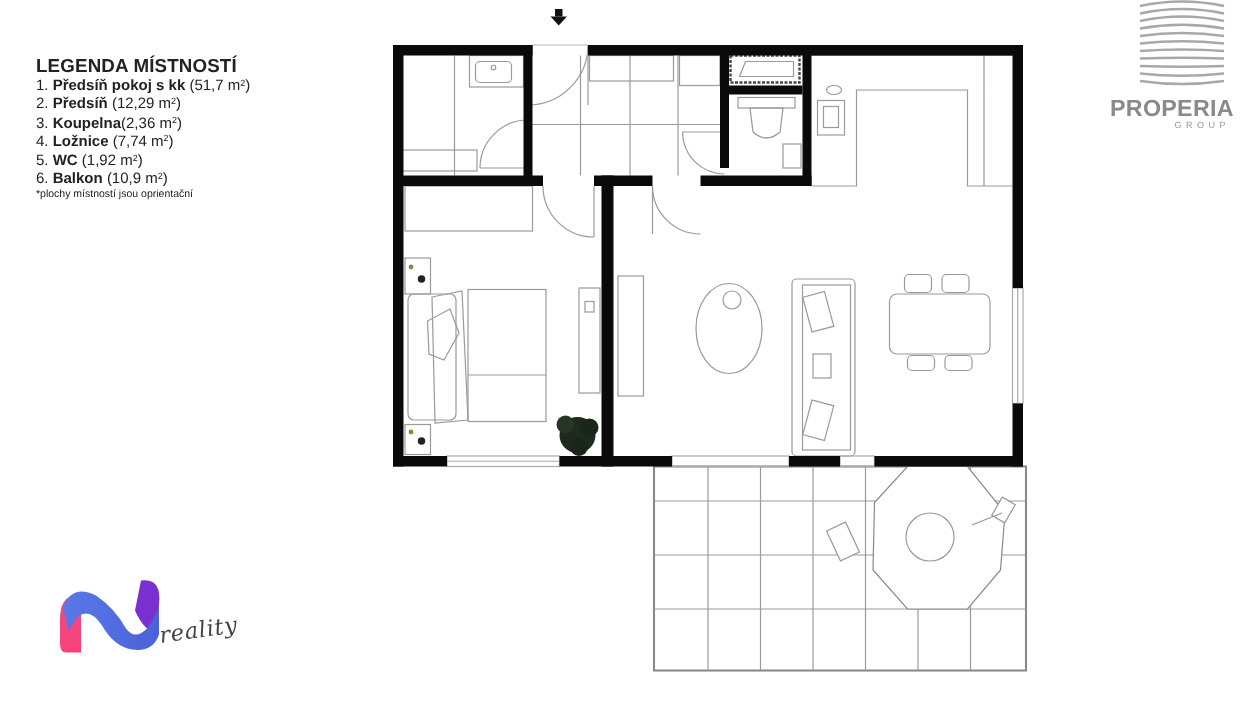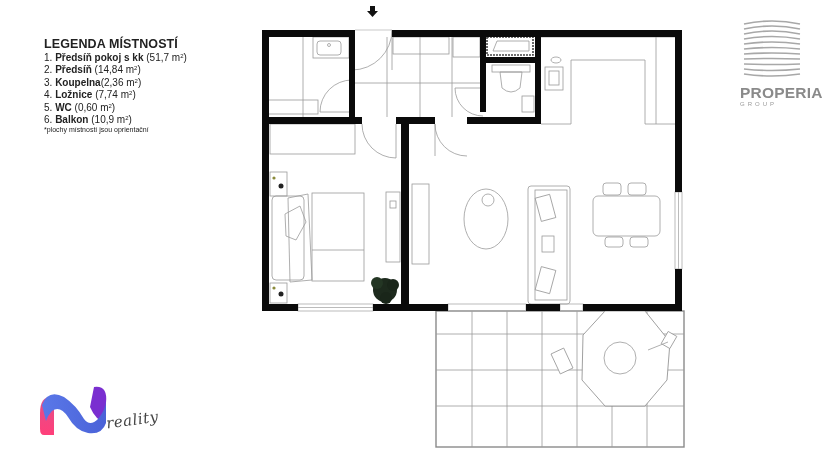--- a/index.html
+++ b/index.html
@@ -1,39 +1,39 @@
 <!DOCTYPE html>
 <html><head>
 <meta charset="utf-8">
 <style>
   html,body{margin:0;padding:0;background:#fff;}
   body{width:832px;height:468px;position:relative;overflow:hidden;font-family:"DejaVu Sans",sans-serif;}
-  .legend{position:absolute;left:44px;top:37px;color:#222;}
+  .legend{position:absolute;left:24px;top:37px;color:#222;}
   .legend-title{font-family:"Liberation Sans",sans-serif;font-weight:bold;font-size:12.5px;letter-spacing:0.1px;margin-bottom:1px;}
   .legend-item{font-family:"Liberation Sans",sans-serif;font-size:10px;line-height:12.4px;white-space:nowrap;}
   .legend-item b{font-weight:bold;}
   .legend-note{font-family:"Liberation Sans",sans-serif;font-size:7px;line-height:10px;margin-top:-1px;}
   sup{font-size:6px;vertical-align:3px;line-height:0;}
   .plan{position:absolute;left:0;top:0;}
-  .brand{position:absolute;left:740px;top:20px;width:80px;text-align:left;}
+  .brand{position:absolute;left:740px;top:0;width:80px;text-align:right;}
   .brand-name{font-family:"Liberation Sans",sans-serif;font-weight:bold;font-size:15.5px;color:#8a8a8a;letter-spacing:0.2px;margin-top:2px;}
   .brand-sub{font-family:"Liberation Sans",sans-serif;font-size:6px;color:#9a9a9a;letter-spacing:3px;margin-top:-1px;}
   .reality{position:absolute;left:36px;top:383px;}
   .reality-text{position:absolute;left:106px;top:411px;font-family:"DejaVu Serif",serif;font-style:italic;font-size:15px;color:#444;transform:rotate(-8deg);letter-spacing:0.5px;}
 </style>
 </head>
 <body>
 
 <div class="legend">
   <div class="legend-title">LEGENDA MÍSTNOSTÍ</div>
   <div class="legend-item"><span>1.</span> <b>Předsíň pokoj  s kk</b> <span>(51,7 m</span><sup>2</sup><span>)</span></div>
-  <div class="legend-item"><span>2.</span> <b>Předsíň</b> <span>(14,84 m</span><sup>2</sup><span>)</span></div>
+  <div class="legend-item"><span>2.</span> <b>Předsíň</b> <span>(12,29 m</span><sup>2</sup><span>)</span></div>
   <div class="legend-item"><span>3.</span> <b>Koupelna</b><span>(2,36 m</span><sup>2</sup><span>)</span></div>
   <div class="legend-item"><span>4.</span> <b>Ložnice</b> <span>(7,74 m</span><sup>2</sup><span>)</span></div>
-  <div class="legend-item"><span>5.</span> <b>WC</b> <span>(0,60 m</span><sup>2</sup><span>)</span></div>
+  <div class="legend-item"><span>5.</span> <b>WC</b> <span>(1,92 m</span><sup>2</sup><span>)</span></div>
   <div class="legend-item"><span>6.</span> <b>Balkon</b> <span> (10,9 m</span><sup>2</sup><span>)</span></div>
   <div class="legend-note">*plochy místností jsou oprientační</div>
 </div>
 
 <svg class="plan" width="832" height="468" viewBox="0 0 832 468">
   <g fill="none" stroke="#9a9a9a" stroke-width="0.8">
 
     <g>
       <rect x="436" y="311" width="248" height="136" stroke="#8a8a8a" stroke-width="1.4"></rect>
       <line x1="472" y1="311" x2="472" y2="447"></line>

